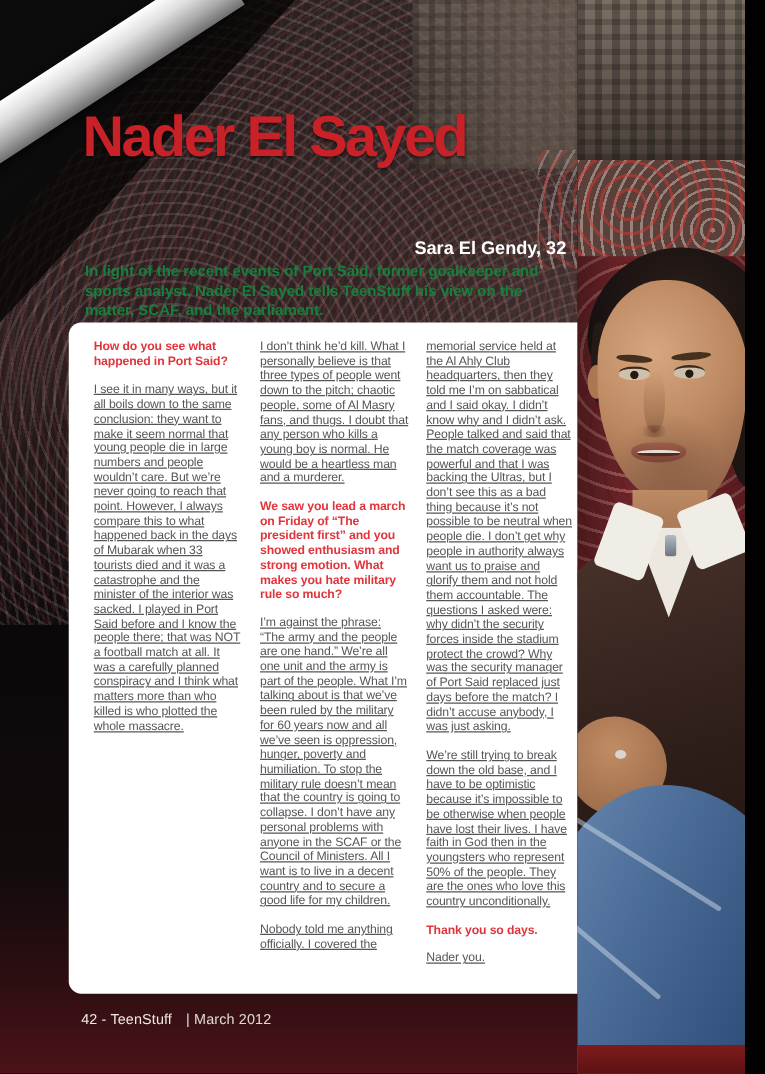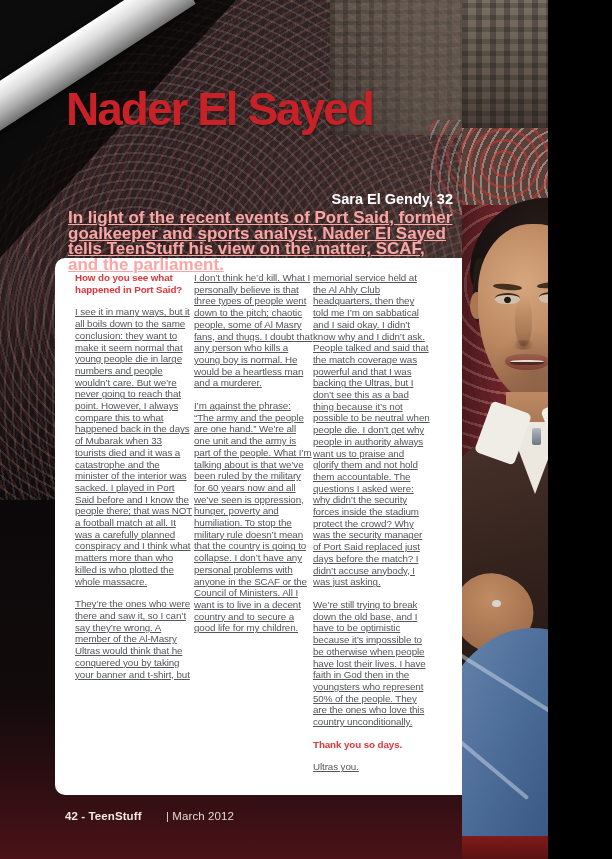--- a/index.html
+++ b/index.html
@@ -1,16 +1,16 @@
 <!DOCTYPE html>
 <html><head>
 <meta charset="utf-8">
 <style>
   html,body{margin:0;padding:0;background:#000;}
-  .page{position:relative;width:548px;height:859px;overflow:hidden;
+  .page{position:relative;width:596px;height:859px;overflow:hidden;
         background:#0d0a0b;font-family:"Liberation Sans","DejaVu Sans",sans-serif;}
 
   
   .crowd-bg{position:absolute;left:0;top:0;width:612px;height:510px;
     background-color:#271b1c;
     background-image:
       linear-gradient(to left, rgba(130,105,95,.38), rgba(130,105,95,.08) 45%, transparent 70%),
       repeating-radial-gradient(circle at 22% 62%, rgba(215,195,188,.14) 0 2px, transparent 2px 9px),
       repeating-radial-gradient(circle at 64% 46%, rgba(200,70,65,.13) 0 2px, transparent 2px 11px),
       repeating-radial-gradient(circle at 82% 78%, rgba(235,225,220,.10) 0 2px, transparent 2px 8px),
@@ -46,27 +46,27 @@
   
   .title-red{position:absolute;left:66px;top:82px;margin:0;
     font-size:46px;font-weight:bold;letter-spacing:-2px;color:#c92128;
     text-shadow:0 1px 2px rgba(0,0,0,.5);white-space:nowrap;z-index:6;}
   .title-white{position:absolute;left:58px;top:118px;margin:0;
     font-size:76px;font-weight:bold;letter-spacing:-4px;color:#ffffff;
     text-shadow:0 2px 3px rgba(0,0,0,.45);white-space:nowrap;z-index:6;}
   .byline{position:absolute;left:0;top:191px;width:453px;text-align:right;
     font-size:14.5px;font-weight:bold;color:#ffffff;z-index:7;}
   .intro{position:absolute;left:68px;top:210px;width:388px;margin:0;
-    font-size:17px;font-weight:bold;line-height:15.5px;color:#fca5a5;z-index:7;text-decoration:underline;}
+    font-size:12px;font-weight:bold;line-height:15.5px;color:#15803d;z-index:7;}
 
   
   .panel{position:absolute;left:55px;top:258px;width:417px;height:537px;
     background:#ffffff;border-radius:10px;box-sizing:border-box;
     padding:14px 12px 0 20px;z-index:4;}
-  .cols{display:flex;}
+  .cols{display:flex;gap:14px;}
   .col{width:119px;font-size:9.8px;line-height:11.7px;letter-spacing:-.1px;}
   .col p{margin:0 0 11px 0;}
   .question{color:#e0353b;font-weight:bold;}
   .answer{color:#55565a;text-decoration:underline;}
 
   
   .photo{position:absolute;left:462px;top:0;width:150px;height:859px;
     overflow:hidden;background:#190f10;z-index:5;}
   .ph-top{position:absolute;left:0;top:0;width:150px;height:128px;
     background-image:
@@ -140,22 +140,22 @@
   .seam.s1{left:12px;top:58px;width:150px;transform:rotate(32deg);}
   .seam.s2{left:-4px;top:130px;width:120px;transform:rotate(40deg);}
   .chair-side{position:absolute;left:138px;top:555px;width:12px;height:310px;
     background:linear-gradient(180deg,#3f0e0e,#661616);}
   .chair-seat{position:absolute;left:0;top:836px;width:150px;height:23px;
     background:linear-gradient(180deg,#7e1b1b,#5c1212);}
 
   
   .footer{position:absolute;left:65px;top:810px;z-index:7;color:#efe9df;
     font-size:11.5px;letter-spacing:.1px;}
-  .footer .bold{font-weight:bold;}
-  .footer .issue{margin-left:21px;opacity:.92;}
+  .footer .bold{font-weight:normal;}
+  .footer .issue{margin-left:8px;opacity:.92;}
 </style>
 </head>
 <body>
 
 <div class="page">
 
   <div class="crowd-bg"></div>
   <div class="buildings"></div>
   <div class="flag-speckles"></div>
   <div class="floor"></div>
@@ -201,31 +201,32 @@
       <div class="seam s2"></div>
     </div>
     <div class="chair-seat"></div>
   </div>
 
   <main class="panel">
     <div class="cols" id="article-columns">
         <div class="col">
           <p class="question">How do you see what happened in Port Said?</p>
           <p class="answer">I see it in many ways, but it all boils down to the same conclusion: they want to make it seem normal that young people die in large numbers and people wouldn’t care. But we’re never going to reach that point. However, I always compare this to what happened back in the days of Mubarak when 33 tourists died and it was a catastrophe and the minister of the interior was sacked. I played in Port Said before and I know the people there; that was NOT a football match at all. It was a carefully planned conspiracy and I think what matters more than who killed is who plotted the whole massacre.</p>
-          <p class="answer">They’re the ones who were there and saw it, so I can’t say they’re wrong. A member of the Al-Masry Ultras would think that he conquered you by taking your banner and t-shirt, but</p>
         </div>
         <div class="col">
           <p class="answer">I don’t think he’d kill. What I personally believe is that three types of people went down to the pitch; chaotic people, some of Al Masry fans, and thugs. I doubt that any person who kills a young boy is normal. He would be a heartless man and a murderer.</p>
+          <p class="question">We saw you lead a march on Friday of “The president first” and you showed enthusiasm and strong emotion. What makes you hate military rule so much?</p>
           <p class="answer">I’m against the phrase: “The army and the people are one hand.” We’re all one unit and the army is part of the people. What I’m talking about is that we’ve been ruled by the military for 60 years now and all we’ve seen is oppression, hunger, poverty and humiliation. To stop the military rule doesn’t mean that the country is going to collapse. I don’t have any personal problems with anyone in the SCAF or the Council of Ministers. All I want is to live in a decent country and to secure a good life for my children.</p>
+          <p class="answer">Nobody told me anything officially. I covered the</p>
         </div>
         <div class="col">
           <p class="answer">memorial service held at the Al Ahly Club headquarters, then they told me I’m on sabbatical and I said okay. I didn’t know why and I didn’t ask. People talked and said that the match coverage was powerful and that I was backing the Ultras, but I don’t see this as a bad thing because it’s not possible to be neutral when people die. I don’t get why people in authority always want us to praise and glorify them and not hold them accountable. The questions I asked were: why didn’t the security forces inside the stadium protect the crowd? Why was the security manager of Port Said replaced just days before the match? I didn’t accuse anybody, I was just asking.</p>
           <p class="answer">We’re still trying to break down the old base, and I have to be optimistic because it’s impossible to be otherwise when people have lost their lives. I have faith in God then in the youngsters who represent 50% of the people. They are the ones who love this country unconditionally.</p>
           <p class="question">Thank you so days.</p>
-          <p class="answer">Ultras you.</p>
+          <p class="answer">Nader you.</p>
         </div>
       </div>
   </main>
 
   <div class="footer">
     <span class="bold">42 - TeenStuff</span>
     <span class="issue">| March 2012</span>
   </div>
 
 </div>

